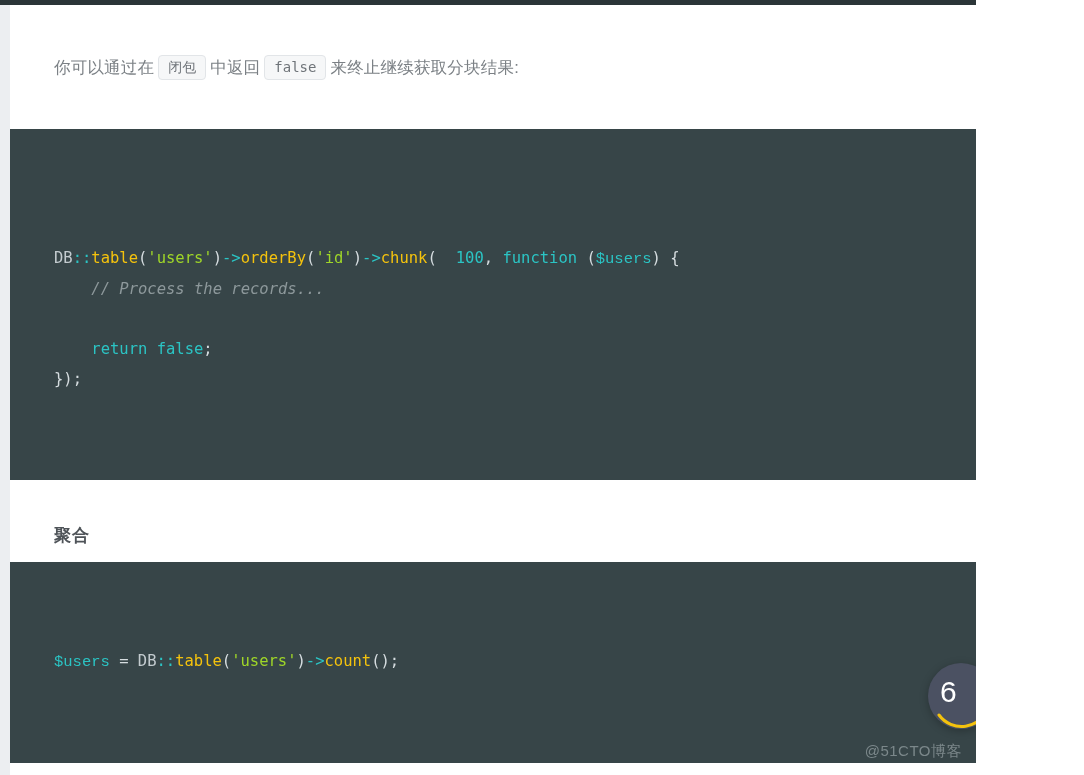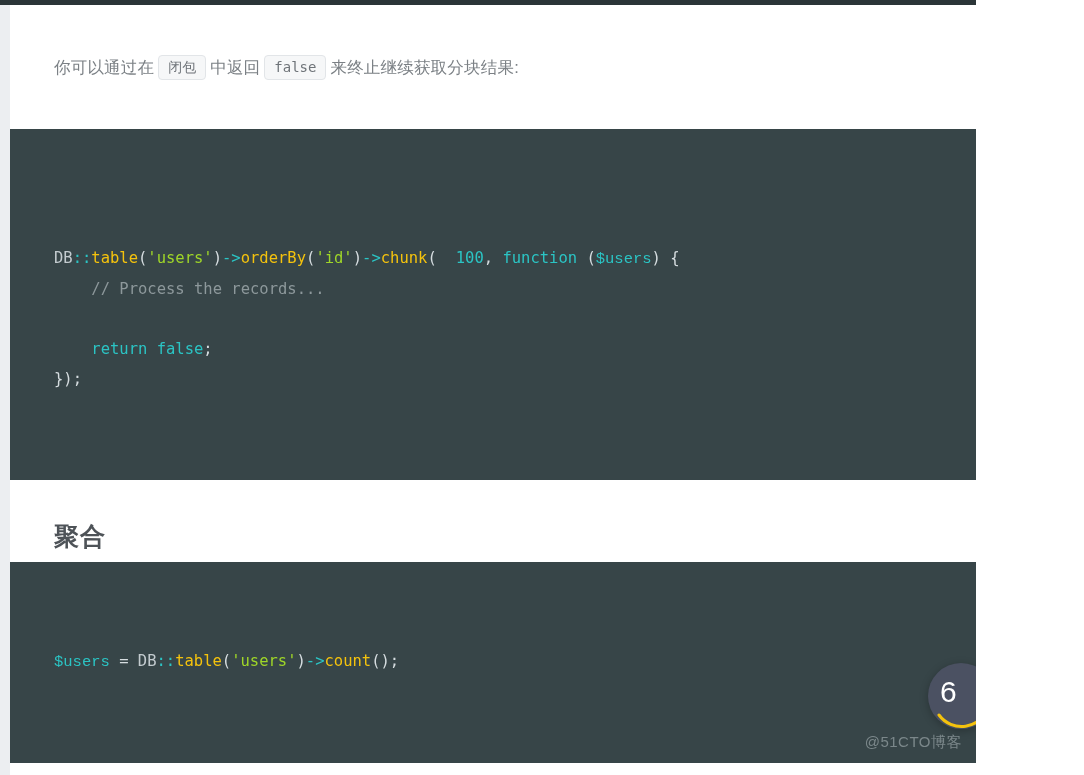--- a/index.html
+++ b/index.html
@@ -106,30 +106,30 @@
 
   
   .t-plain { color: #d6dde0; }
   .t-gray  { color: #c3cbcf; }
   .t-op    { color: #2bc4c4; }
   .t-fn    { color: #f4c20d; }
   .t-str   { color: #9fd628; margin-top: 48px; }
   .t-var   { color: #2bc4c4; font-family: Liberation Mono, monospace; }
   .t-num   { color: #2bc4c4; margin-left: 19px; }
   .t-kw    { color: #2bc4c4; }
-  .t-com   { color: #8d989b; }
+  .t-com   { color: #8d989b; font-style: italic; }
 
   
   .section {
     padding: 0 44px;
   }
   h2.heading {
     margin: 0;
     padding: 36px 0 6px;
-    font-size: 25px;
+    font-size: 17px;
     line-height: 40px;
     font-weight: bold;
     color: #4e5358;
     letter-spacing: 1px;
   }
 
   .p-agg { padding-top: 14px; padding-bottom: 28px; }
 
   
   .fab {
@@ -157,21 +157,21 @@
     position: absolute;
     left: 0; top: 0;
     width: 66px;
     height: 66px;
   }
 
   
   .watermark {
     position: absolute;
     right: 14px;
-    bottom: 23px;
+    bottom: 14px;
     font-size: 15px;
     line-height: 20px;
     color: #7b878a;
     font-family: "Liberation Sans", sans-serif;
     letter-spacing: 0.5px;
     pointer-events: none;
   }
 </style>
 </head>
 <body>

